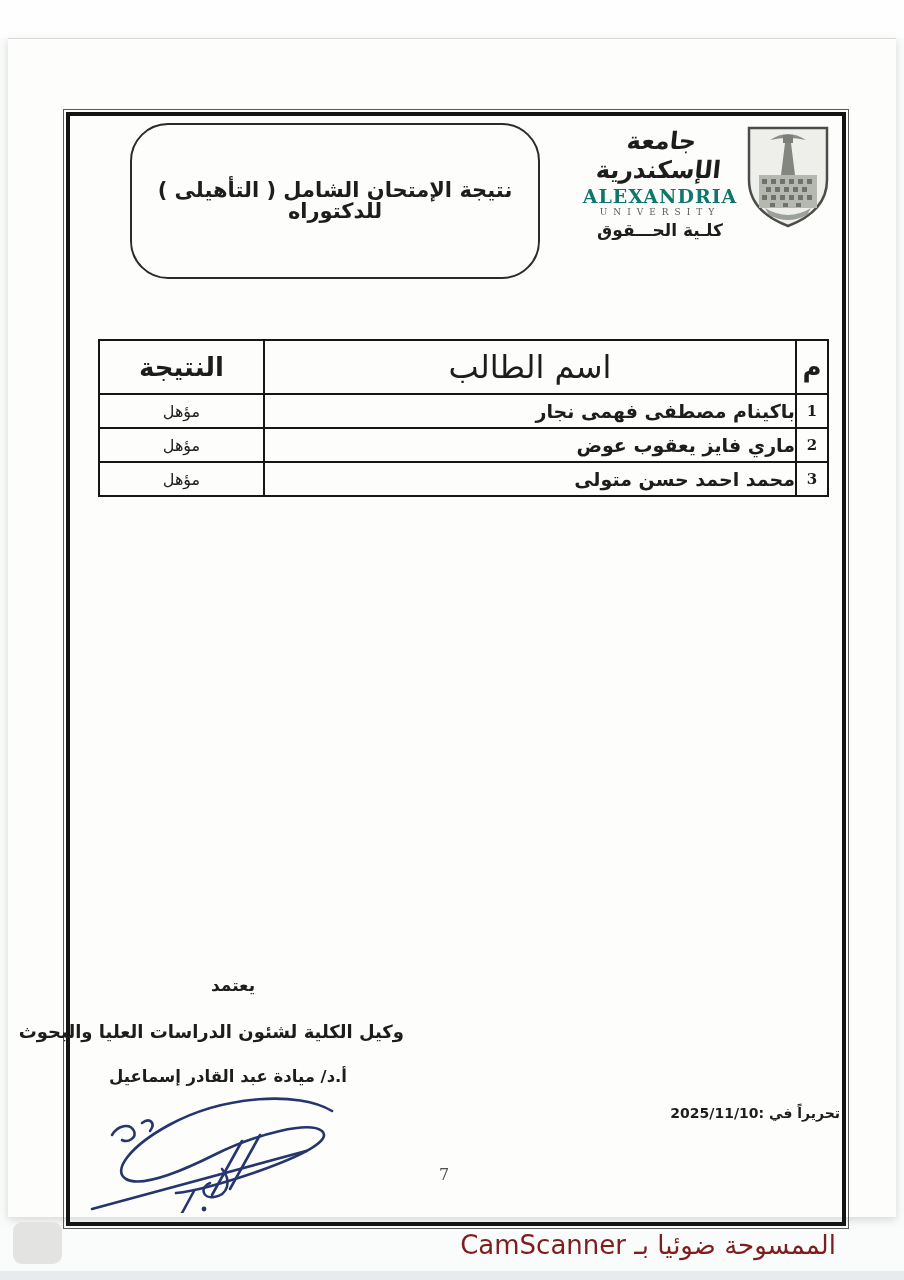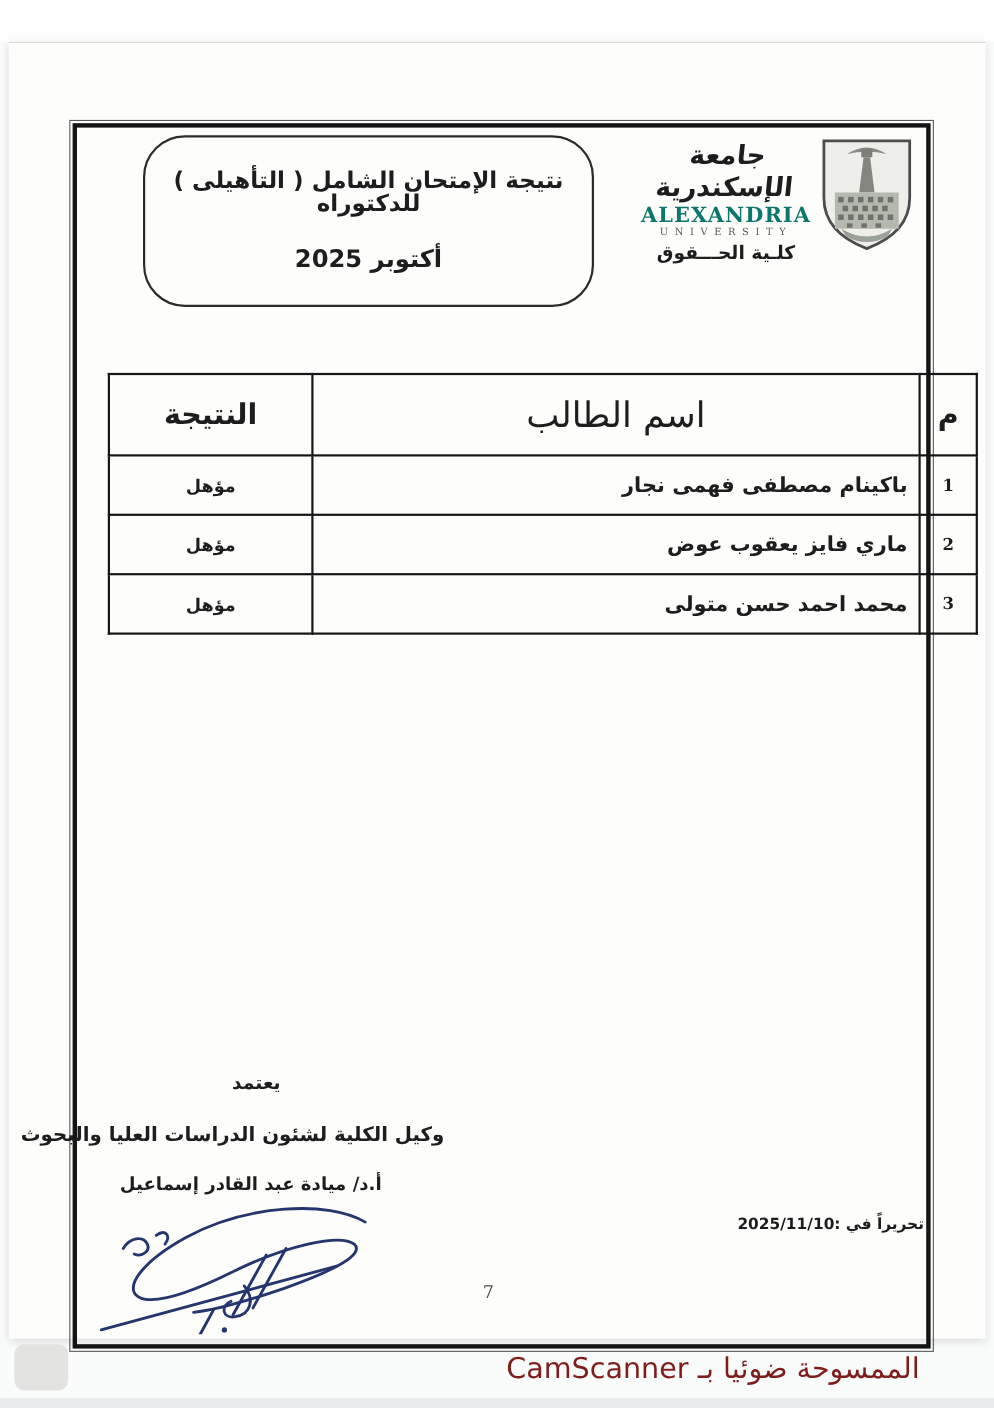--- a/index.html
+++ b/index.html
@@ -38,27 +38,27 @@
   .logo-arabic{font-weight:bold;font-size:24px;direction:rtl;transform:skewX(-6deg);letter-spacing:-1px;line-height:1.2;}
   .logo-latin{font-family:"DejaVu Serif", serif;font-weight:bold;font-size:19px;letter-spacing:1px;color:#0f766e;margin-top:2px;line-height:1;}
   .logo-latin-sub{font-family:"DejaVu Serif", serif;font-size:9px;letter-spacing:6px;color:#5d5d5d;margin-top:2px;line-height:1;}
   .logo-faculty{font-weight:bold;font-size:17px;direction:rtl;margin-top:5px;line-height:1;}
   .shield{position:absolute;left:737px;top:84px;}
   
   table.results{
     position:absolute;left:90px;top:300px;width:727px;
     border-collapse:collapse;direction:rtl;table-layout:fixed;
   }
-  table.results td,table.results th{border:2px solid #161616;padding:10px;vertical-align:middle;}
+  table.results td,table.results th{border:2px solid #161616;padding:0;vertical-align:middle;}
   th.h-index{width:30px;font-size:26px;font-weight:bold;height:52px;}
   th.h-name{width:530px;font-size:32px;font-weight:normal;}
   th.h-result{width:163px;font-size:26px;font-weight:bold;}
   td.c-index{text-align:center;font-family:"DejaVu Serif", serif;font-weight:bold;font-size:15px;height:32px;}
   td.c-name{text-align:right;font-weight:bold;font-size:19px;padding-right:8px;}
-  td.c-result{text-align:center;font-weight:bold;font-size:16px;}
+  td.c-result{text-align:center;font-weight:normal;font-size:16px;}
   
   .approve-heading{position:absolute;left:180px;top:936px;width:90px;text-align:center;font-weight:bold;font-size:17px;direction:rtl;}
   .approver-title{position:absolute;left:84px;top:982px;width:312px;text-align:center;font-weight:bold;font-size:18px;direction:rtl;white-space:nowrap;}
   .approver-name{position:absolute;left:92px;top:1028px;width:256px;text-align:center;font-weight:bold;font-size:16.5px;direction:rtl;white-space:nowrap;}
   .signature{position:absolute;left:66px;top:1044px;}
   
   .issued-date{position:absolute;left:598px;top:1066px;width:234px;direction:rtl;text-align:right;font-weight:bold;font-size:14px;white-space:nowrap;}
   .page-number{position:absolute;left:420px;top:1126px;width:32px;text-align:center;font-size:16px;color:#4f4f4f;font-family:"DejaVu Serif", serif;}
   .scanner-footer{position:absolute;right:68px;top:1230px;direction:rtl;font-size:26px;color:#7f1d1d;white-space:nowrap;}
   .thumb-square{position:absolute;left:13px;top:1222px;width:49px;height:42px;border-radius:9px;background:#e3e4e2;}
@@ -70,21 +70,20 @@
 <div class="photo-top-band"></div>
 
 <div class="paper">
 
   <div class="frame-outer">
     <div class="frame-inner"></div>
   </div>
 
   <div class="title-box">
     <div class="title-line">نتيجة الإمتحان الشامل ( التأهيلى ) للدكتوراه</div>
-    <div class="title-line year">أكتوبر 2025</div>
   </div>
 
   <div class="logo-block">
     <div class="logo-arabic">جامعة الإسكندرية</div>
     <div class="logo-latin">ALEXANDRIA</div>
     <div class="logo-latin-sub">UNIVERSITY</div>
     <div class="logo-faculty">كلـية الحـــقوق</div>
   </div>
 
   <div class="shield">

